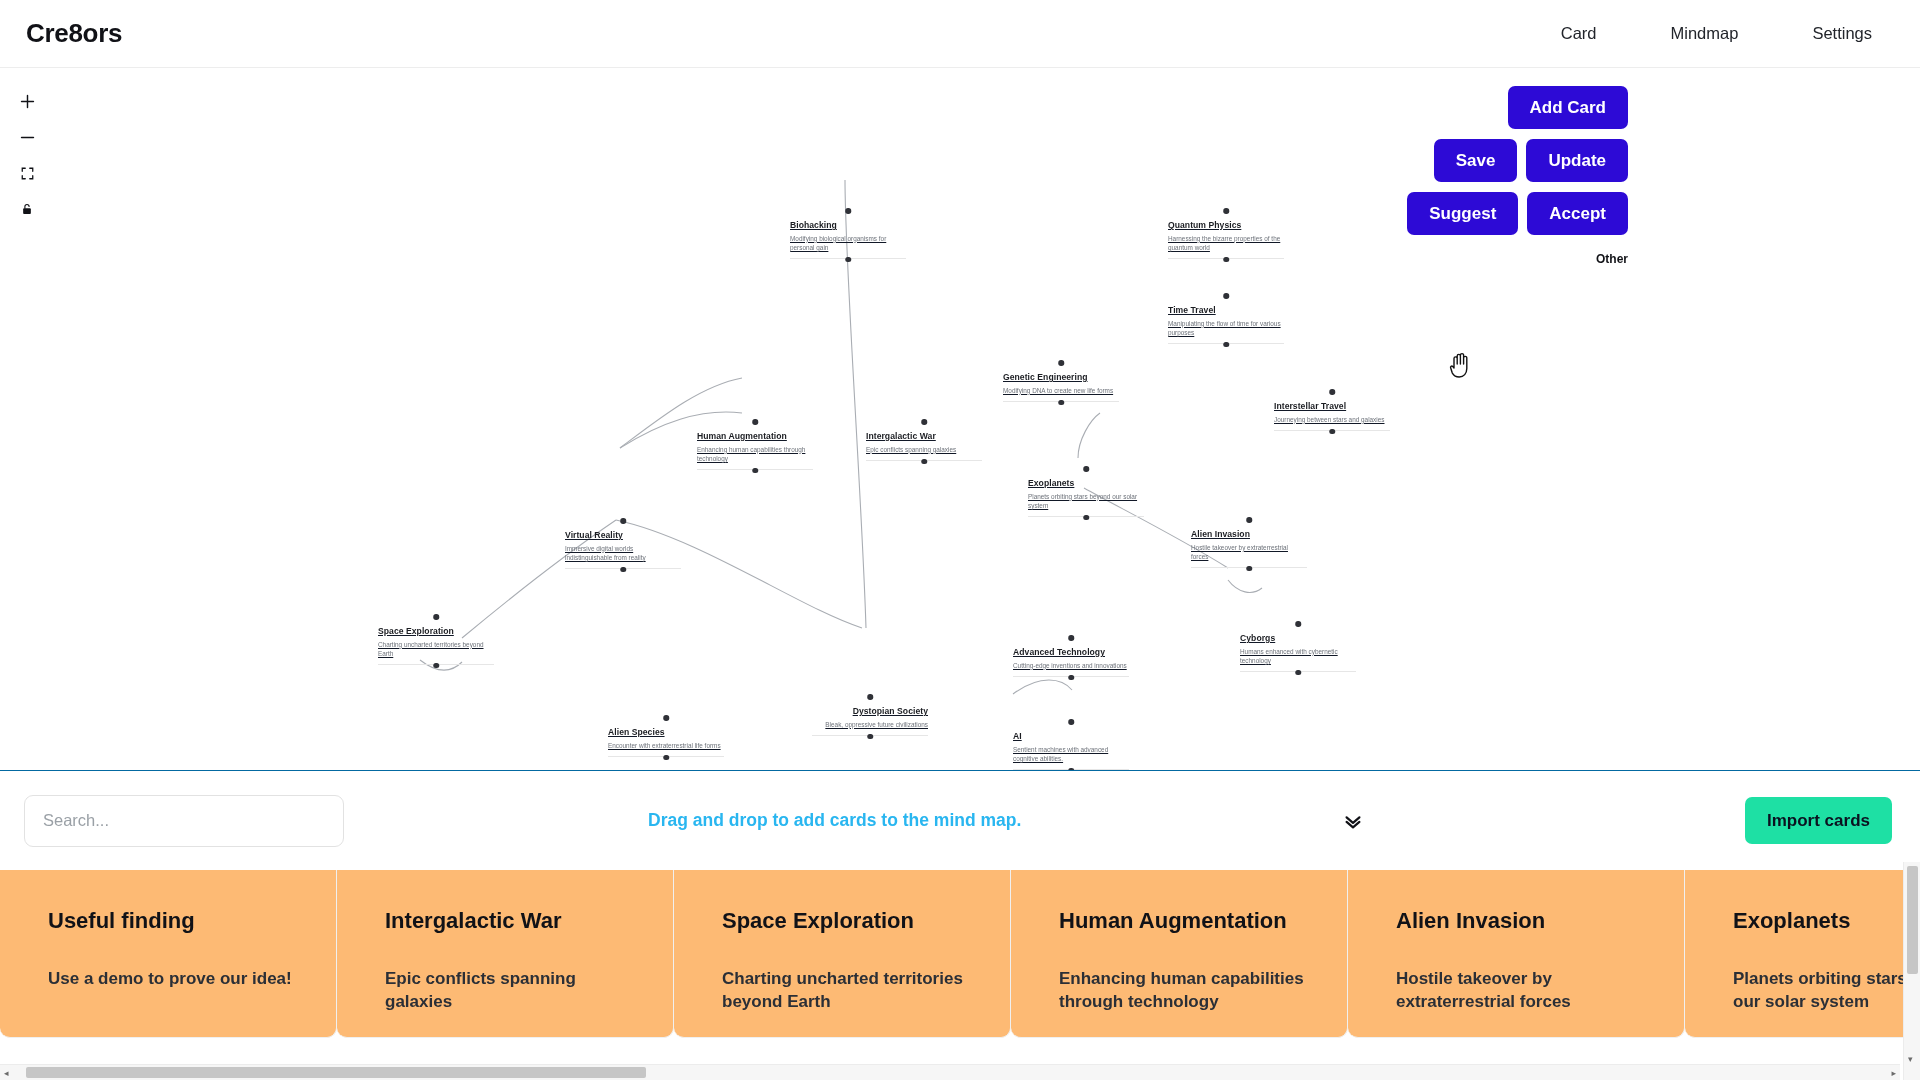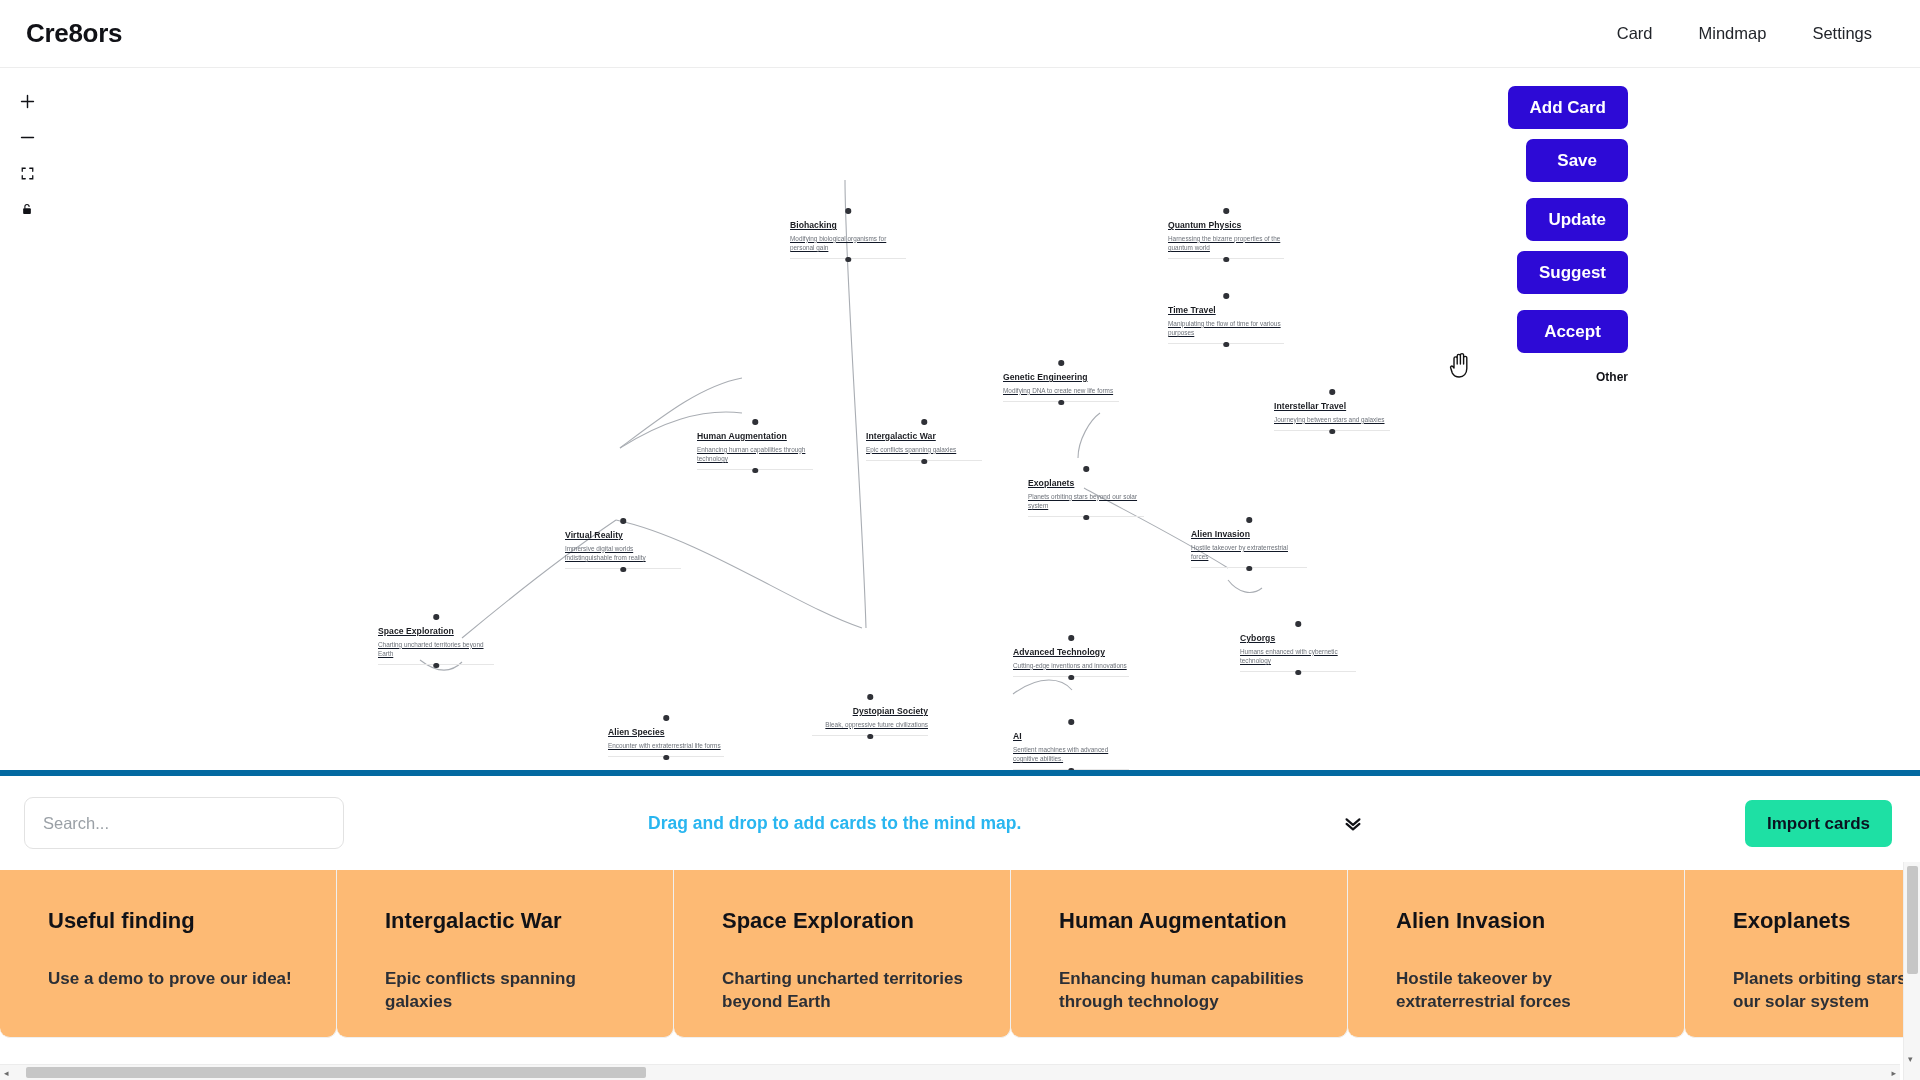--- a/index.html
+++ b/index.html
@@ -14,21 +14,21 @@
   
   #app-header {
     position: absolute; top: 0; left: 0; width: 1920px; height: 68px;
     background: #ffffff;
     border-bottom: 1px solid #ededed;
     display: flex; align-items: center; justify-content: space-between;
     padding: 0 26px 0 26px;
     z-index: 40;
   }
   #brand-logo { font-size: 26px; font-weight: bold; letter-spacing: -0.3px; color: #111217; }
-  #main-nav { display: flex; align-items: center; gap: 46px; margin-right: 22px; }
+  #main-nav { display: flex; align-items: center; gap: 74px; margin-right: 22px; }
   .nav-link {
     font-size: 16.5px; color: #22252b; text-decoration: none; cursor: pointer;
     font-weight: 400; white-space: nowrap;
   }
 
   
   #mindmap-canvas {
     position: absolute; top: 68px; left: 0; width: 1656px; height: 702px;
     background-color: #ffffff;
     background-image:
@@ -64,21 +64,21 @@
   #action-cluster {
     position: absolute; right: 28px; top: 18px; z-index: 30;
     display: flex; flex-direction: column; align-items: flex-end; gap: 10px;
   }
   .btn-primary {
     background: #2d0ad6; color: #ffffff; border: none; border-radius: 7px;
     font-family: "Liberation Sans", sans-serif;
     font-size: 17px; font-weight: bold; cursor: pointer;
     padding: 13px 22px; line-height: 1;
   }
-  .row-btns { display: flex; gap: 16px; flex-direction: column; }
+  .row-btns { display: flex; gap: 9px; }
   #other-label {
     font-size: 12px; font-weight: bold; color: #111217; margin-top: 7px; 
   }
 
   
   .mm-node { position: absolute; width: 116px; text-decoration: underline; }
   .mm-node .node-title {
     font-size: 8.6px; font-weight: bold; color: #1b1d22; line-height: 1.25;
     letter-spacing: 0.05px; white-space: nowrap;
   }
@@ -94,21 +94,21 @@
   }
   .port.top { top: -12px; }
   .port.bottom { bottom: -3px; }
 
   
   #grab-cursor { position: absolute; left: 1448px; top: 282px; z-index: 20; pointer-events: none; }
 
   
   #drag-bar {
     position: absolute; top: 770px; left: 0; width: 1920px; height: 100px;
-    background: #ffffff; border-top: 6px solid #0369a1;
+    background: #ffffff; border-top: 1px solid #0369a1;
     display: flex; align-items: center; z-index: 35;
   }
   #search-input {
     margin-left: 24px; width: 320px; height: 52px;
     border: 1px solid #e2e2e2; border-radius: 9px;
     padding: 0 18px; font-size: 16.5px; color: #22252b;
     font-family: "Liberation Sans", sans-serif; outline: none; background: #fff;
   }
   #search-input::placeholder { color: #9aa0a6; }
   #drag-hint {

